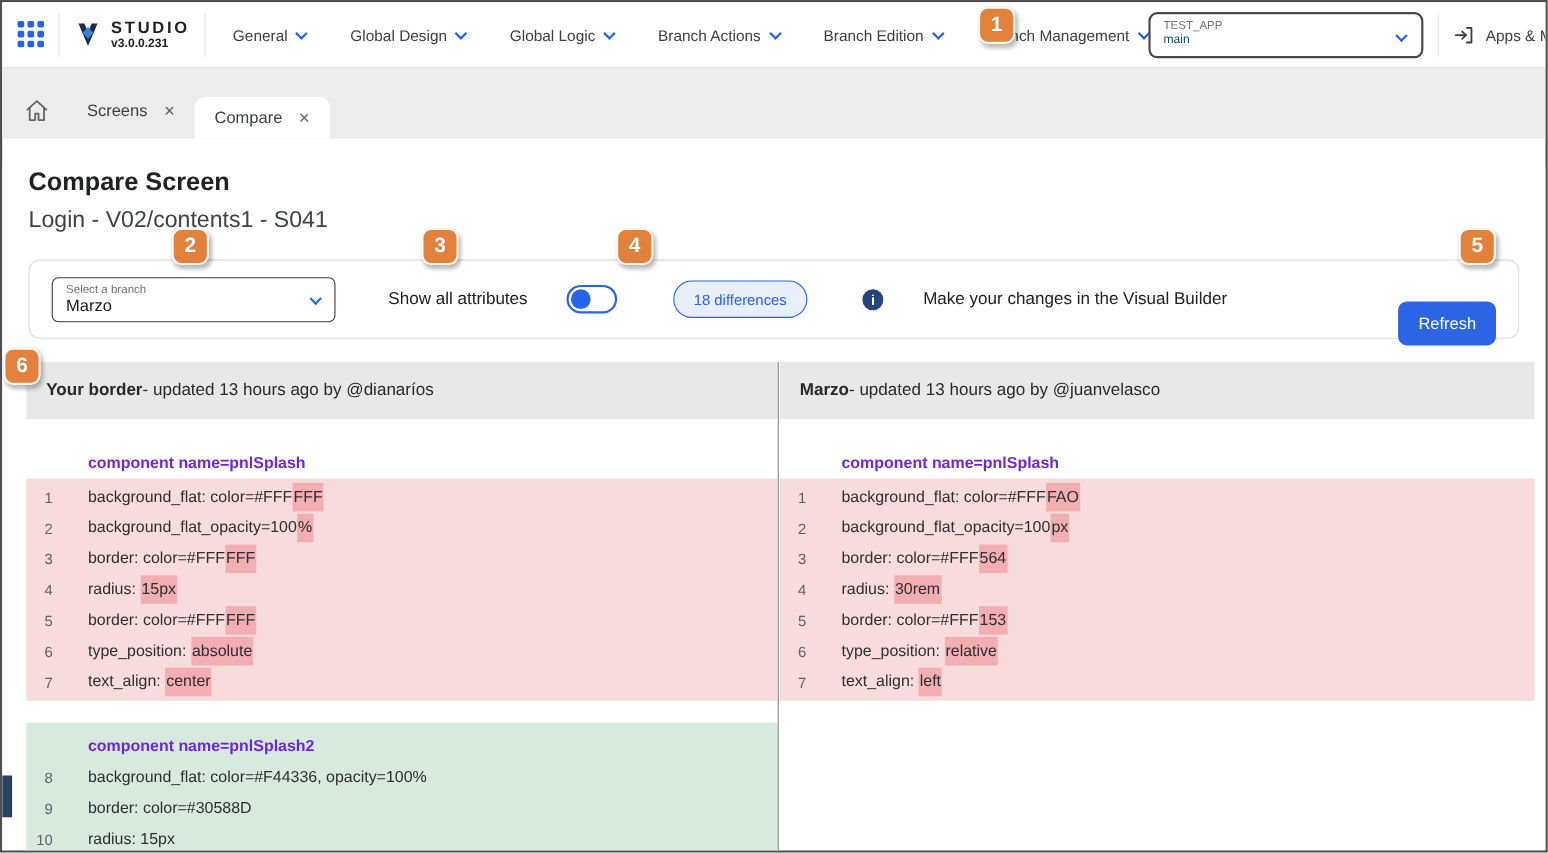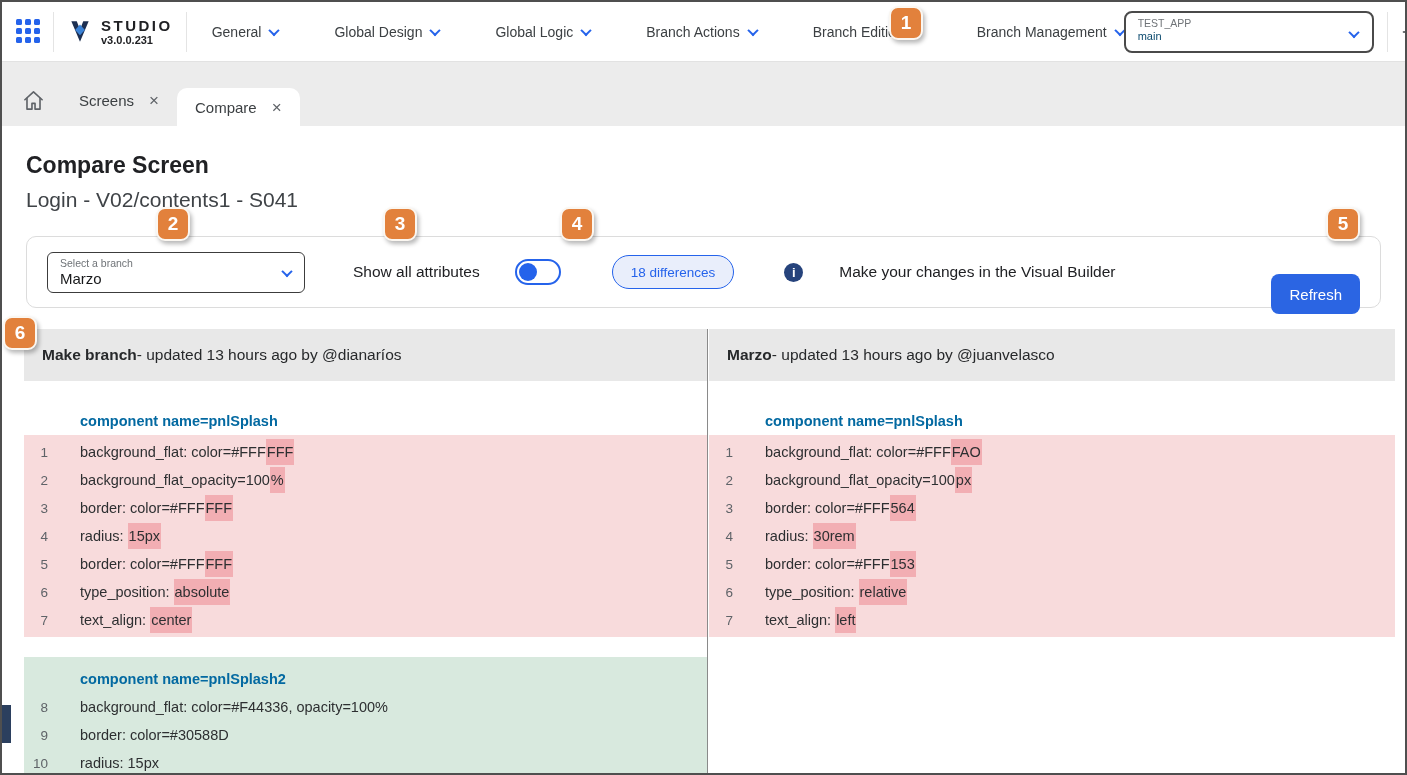--- a/index.html
+++ b/index.html
@@ -9,21 +9,21 @@
 
   
   .topnav { height:60px; background:#fff; border-bottom:1px solid #e2e2e2; display:flex; align-items:center; padding:0 12px 0 14px; position:relative; }
   .grid-btn { width:26px; height:26px; display:grid; grid-template-columns:repeat(3,6px); grid-template-rows:repeat(3,6px); gap:3px; cursor:pointer; }
   .grid-btn i { background:#2563eb; border-radius:1.5px; }
   .vdiv { width:1px; height:40px; background:#e4e4e4; margin:0 13px; flex:none; }
   .logo { display:flex; align-items:center; gap:8px; }
   .logo-text { display:flex; flex-direction:column; line-height:1.15; }
   .logo-title { font-size:15px; font-weight:700; letter-spacing:2.5px; color:#202124; }
   .logo-version { font-size:11px; font-weight:700; color:#202124; }
-  .menu { display:flex; align-items:flex-start; gap:56px; margin-left:12px; }
+  .menu { display:flex; align-items:flex-start; gap:40px; margin-left:12px; }
   .menu-item { display:flex; align-items:center; gap:9px; font-size:14px; color:#3c4043; cursor:pointer; white-space:nowrap; }
   .chev { width:8px; height:8px; border-right:2px solid #2563eb; border-bottom:2px solid #2563eb; transform:rotate(45deg) translate(-1px,-1px); flex:none; }
   .nav-right { margin-left:auto; display:flex; align-items:center; }
   .app-select { position:relative; width:250px; height:42px; border:2px solid #4a4a4a; border-radius:8px; background:#fff; padding:4px 34px 2px 12px; cursor:pointer; }
   .as-label { font-size:10.5px; color:#6f7377; }
   .as-value { font-size:11px; color:#0c4a6e; margin-top:1px; }
   .app-select .chev { position:absolute; right:14px; top:17px; }
   .apps-modules { display:flex; align-items:center; gap:10px; font-size:14px; color:#3c4043; cursor:pointer; white-space:nowrap; }
 
   
@@ -53,21 +53,21 @@
 
   
   .compare { position:relative; margin:21px -24px 0; height:451px; overflow:hidden; }
   .col-left  { position:absolute; left:22px; width:683px; top:0; bottom:-40px; }
   .col-right { position:absolute; left:707px; right:10px; top:0; bottom:0; }
   .panel-divider { position:absolute; left:705px; top:0; bottom:0; width:1px; background:#8a8a8a; }
   .panel-header { height:52px; background:#e8e8e8; display:flex; align-items:center; padding-left:18px; font-size:15.5px; color:#27292b; }
   .panel-header b { font-weight:700; margin-right:0; }
   .spacer { height:26px; }
   .gap { height:20px; }
-  .comp-header { height:28px; line-height:28px; padding-left:56px; font-weight:700; font-size:14.5px; color:#0369a1; }
+  .comp-header { height:28px; line-height:28px; padding-left:56px; font-weight:700; font-size:14.5px; color:#6d28d9; }
   .block-removed { background:#f8dbdc; padding:3px 0; }
   .block-added { background:#d8e9de; padding:8px 0 0; }
   .row { height:28px; display:flex; align-items:center; font-size:14.5px; color:#2d2f31; }
   .ln { width:24px; text-align:right; color:#5f6368; font-size:13.5px; flex:none; }
   .code { margin-left:32px; white-space:pre; }
   .code span { white-space:pre; }
   mark.hl { background:#f2aeb3; color:inherit; padding:5px 1px; }
 
   
   .callout { position:absolute; width:34px; height:34px; background:#e2813c; border:2px solid #fbf7f1; border-radius:9px; box-shadow:2px 3px 4px rgba(0,0,0,.28); color:#fff; font-size:19px; font-weight:700; display:flex; align-items:center; justify-content:center; z-index:30; }
@@ -194,21 +194,21 @@
       <div class="diff-badge">18 differences</div>
       <span class="info-icon">i</span>
       <span class="info-text">Make your changes in the Visual Builder</span>
       <button class="refresh">Refresh</button>
     </section>
 
     <section class="compare">
 
       <div class="col-left">
         <div class="panel-header">
-          <b>Make branch</b>
+          <b>Your border</b>
             <span> - updated 13 hours ago by @dianaríos</span>
         </div>
         <div class="spacer"></div>
         <div class="comp-header">component name=pnlSplash</div>
         <div class="block-removed">
           <div class="row">
               <span class="ln">1</span>
               <span class="code"><span>background_flat: color=#FFF</span><mark class="hl">FFF</mark></span>
             </div>
           <div class="row">

